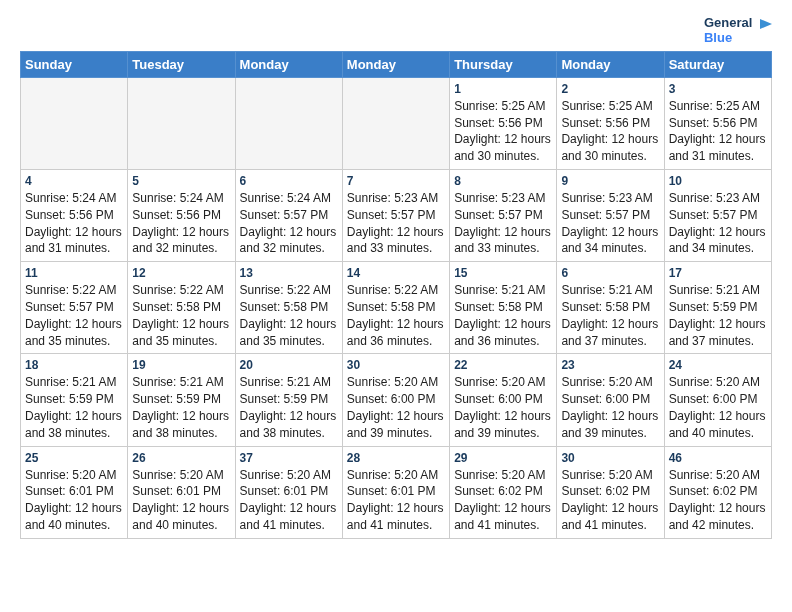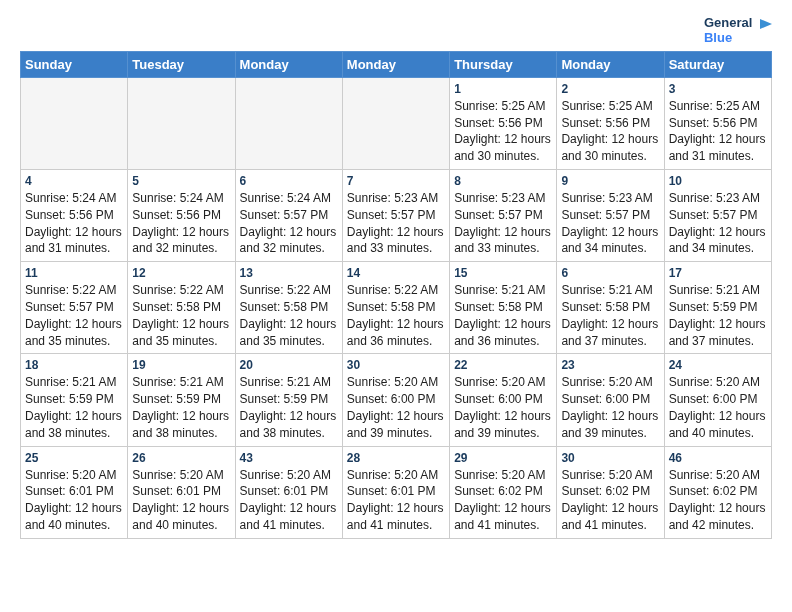--- a/index.html
+++ b/index.html
@@ -296,21 +296,21 @@
 and 40 minutes.</div>
         </td>
         <td>
           <span class="day-num">26</span>
           <div class="cell-text" style="white-space: pre-line;">Sunrise: 5:20 AM
 Sunset: 6:01 PM
 Daylight: 12 hours
 and 40 minutes.</div>
         </td>
         <td>
-          <span class="day-num">43</span>
+          <span class="day-num">37</span>
           <div class="cell-text" style="white-space: pre-line;">Sunrise: 5:20 AM
 Sunset: 6:01 PM
 Daylight: 12 hours
 and 41 minutes.</div>
         </td>
         <td>
           <span class="day-num">28</span>
           <div class="cell-text" style="white-space: pre-line;">Sunrise: 5:20 AM
 Sunset: 6:01 PM
 Daylight: 12 hours

